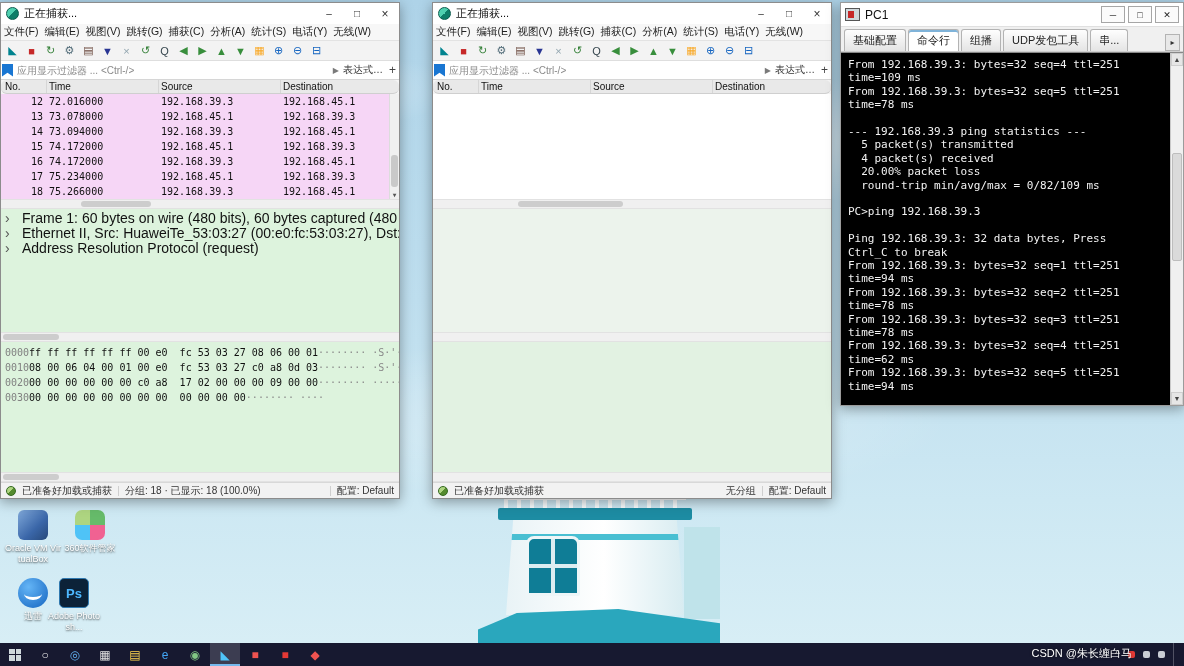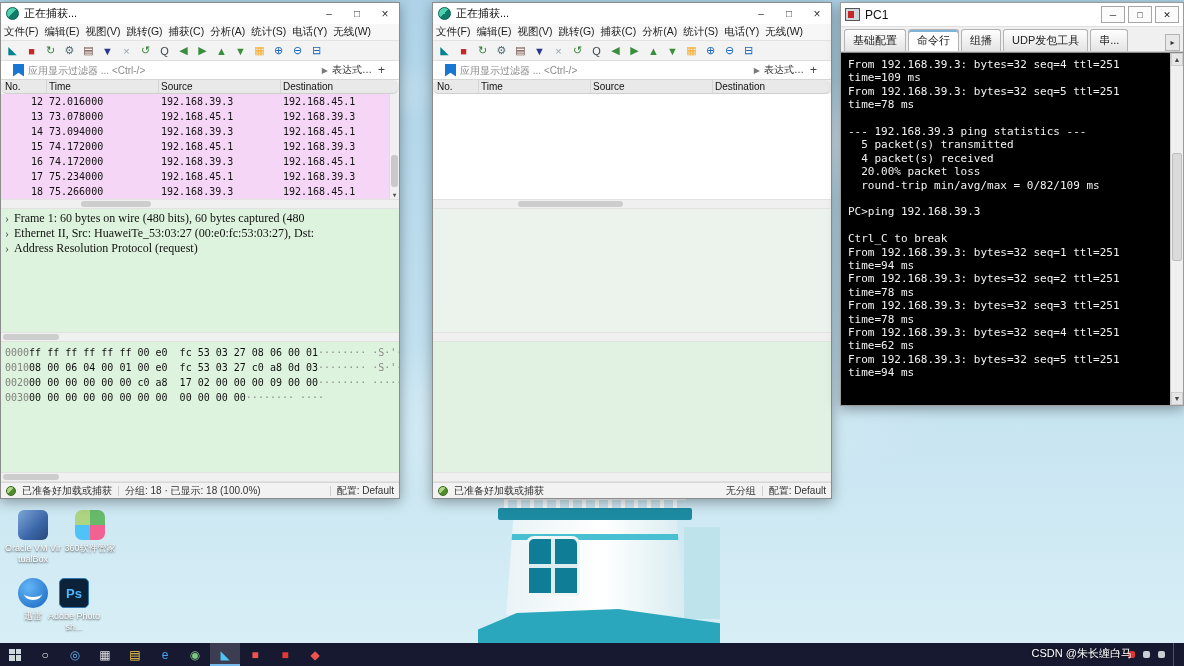--- a/index.html
+++ b/index.html
@@ -56,21 +56,21 @@
            background:linear-gradient(135deg,#4fd0b0 0 50%,#0e7d68 50% 100%);border:1px solid #0a5c4e;}
 
   
   .menubar{height:17px;display:flex;align-items:center;background:#f7f7f7;font-size:10.5px;color:#222;
            flex:none;border-bottom:1px solid #e3e3e3;white-space:nowrap;overflow:hidden;}
   .menu-item{padding:0 3px;}
   .toolbar{height:20px;display:flex;align-items:center;background:#f3f3f3;border-bottom:1px solid #dedede;
            padding:0 3px;gap:2px;flex:none;overflow:hidden;}
   .tb-icon{width:17px;height:16px;display:flex;align-items:center;justify-content:center;font-size:11px;border-radius:2px;}
   .filterbar{height:19px;display:flex;align-items:center;background:#fff;border-bottom:1px solid #d6d6d6;
-             padding:0 12px;gap:4px;flex:none;}
+             padding:0 1px;gap:4px;flex:none;}
   .bookmark-icon{width:11px;height:13px;background:#1976d2;flex:none;
                  clip-path:polygon(0 0,100% 0,100% 100%,50% 72%,0 100%);}
   .filter-input{flex:1;border:none;outline:none;background:transparent;font-size:10px;color:#444;min-width:0;
                 font-family:"Liberation Sans",sans-serif;}
   .filter-input::placeholder{color:#8a8a8a;}
   .filter-arrow{font-size:8px;color:#7a7a7a;}
   .filter-arrow::after{content:"▶";}
   .expr{font-size:10px;color:#333;white-space:nowrap;}
   .plus-btn{font-size:12px;color:#444;padding:0 2px;}
 
@@ -88,22 +88,22 @@
   .pl-vscroll{position:absolute;right:0;top:0;bottom:0;width:10px;background:#f0f0f0;border-left:1px solid #dcdcdc;}
   .pl-vthumb{position:absolute;left:1px;right:1px;bottom:12px;height:32px;background:#c9c9c9;border-radius:3px;}
   .pl-varrow{position:absolute;bottom:0;left:0;right:0;height:10px;display:flex;align-items:center;justify-content:center;font-size:6px;color:#555;}
   .pl-varrow::after{content:"▼";}
 
   .hscroll{height:10px;background:#f0f0f0;border-top:1px solid #e2e2e2;border-bottom:1px solid #e2e2e2;
            position:relative;flex:none;}
   .hthumb{position:absolute;top:1px;bottom:1px;background:#cdcdcd;border-radius:4px;}
 
   .detail{height:123px;background:#ddf3dd;flex:none;overflow:hidden;padding-top:2px;}
-  .drow{position:relative;height:15px;line-height:15px;font-size:12px;color:#111;white-space:pre;
-        font-family:Liberation Serif, serif;padding-left:13px;overflow:hidden;}
+  .drow{position:relative;height:15px;line-height:15px;font-size:14px;color:#111;white-space:pre;
+        font-family:Liberation Sans, sans-serif;padding-left:21px;overflow:hidden;}
   .drow::before{content:"›";position:absolute;left:4px;color:#555;}
 
   .hexpane{flex:1;background:#ddf3dd;overflow:hidden;padding:3px 0 0 4px;
            font-family:"DejaVu Sans Mono",monospace;font-size:10px;}
   .hexrow{display:flex;height:15px;line-height:15px;white-space:pre;}
   .hex-off{color:#808080;}
   .hex-bytes{color:#101010;}
   .hex-ascii{color:#8a8a8a;}
 
   .statusbar{height:16px;display:flex;align-items:center;background:#f2f2f2;border-top:1px solid #d8d8d8;
@@ -446,20 +446,21 @@
         <div class="term-line">time=78 ms</div>
         <div class="term-line"></div>
         <div class="term-line">--- 192.168.39.3 ping statistics ---</div>
         <div class="term-line">  5 packet(s) transmitted</div>
         <div class="term-line">  4 packet(s) received</div>
         <div class="term-line">  20.00% packet loss</div>
         <div class="term-line">  round-trip min/avg/max = 0/82/109 ms</div>
         <div class="term-line"></div>
         <div class="term-line">PC&gt;ping 192.168.39.3</div>
         <div class="term-line"></div>
+        <div class="term-line">Ping 192.168.39.3: 32 data bytes, Press</div>
         <div class="term-line">Ctrl_C to break</div>
         <div class="term-line">From 192.168.39.3: bytes=32 seq=1 ttl=251</div>
         <div class="term-line">time=94 ms</div>
         <div class="term-line">From 192.168.39.3: bytes=32 seq=2 ttl=251</div>
         <div class="term-line">time=78 ms</div>
         <div class="term-line">From 192.168.39.3: bytes=32 seq=3 ttl=251</div>
         <div class="term-line">time=78 ms</div>
         <div class="term-line">From 192.168.39.3: bytes=32 seq=4 ttl=251</div>
         <div class="term-line">time=62 ms</div>
         <div class="term-line">From 192.168.39.3: bytes=32 seq=5 ttl=251</div>

